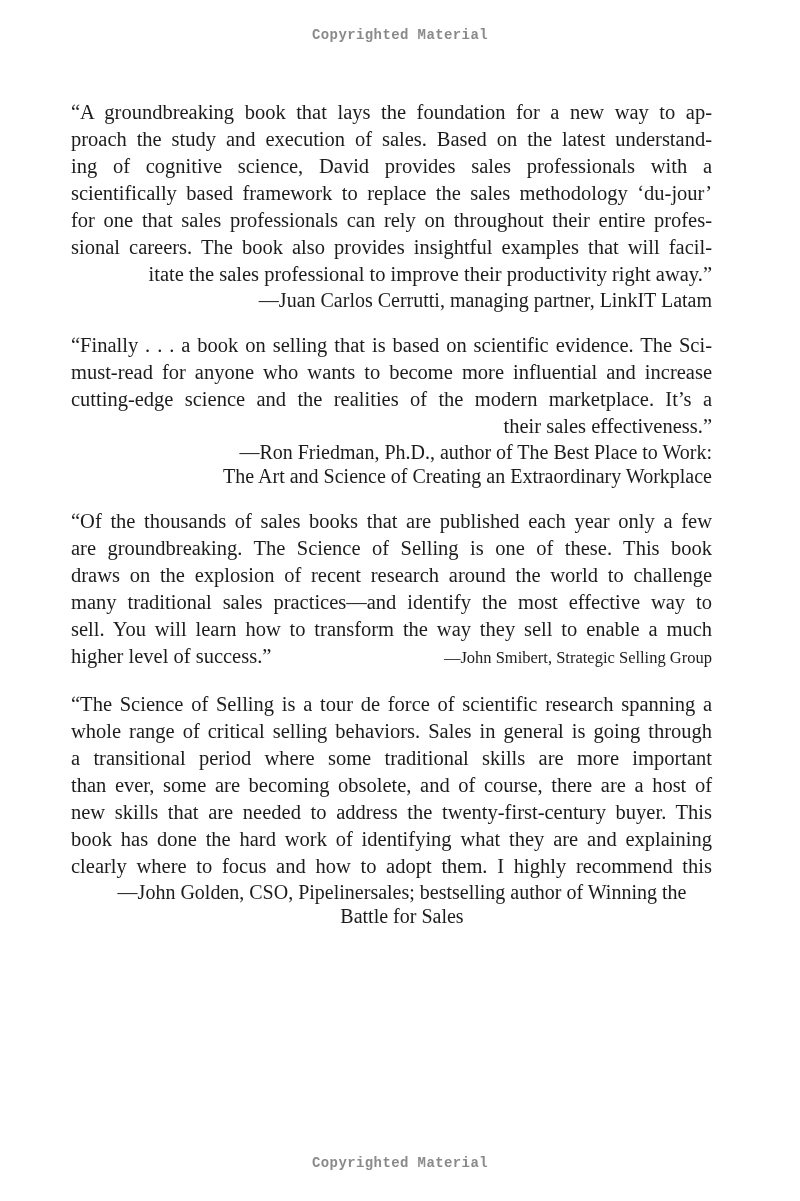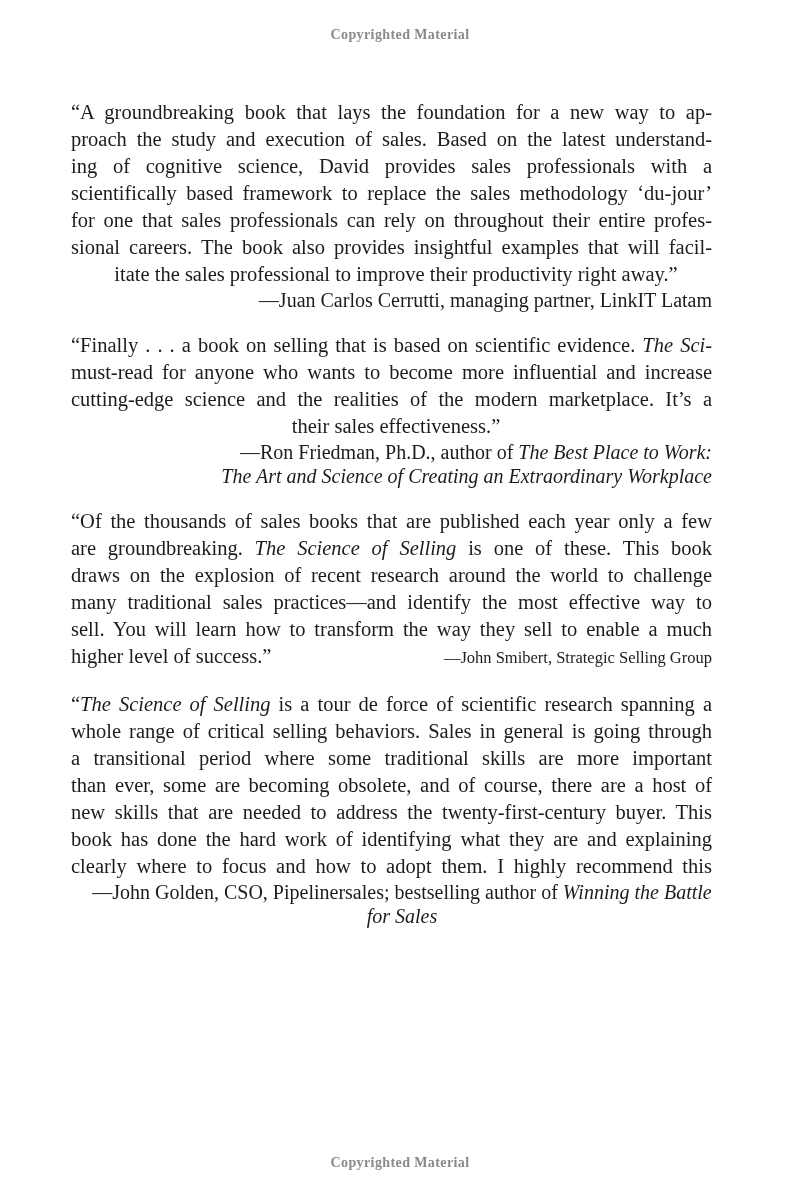--- a/index.html
+++ b/index.html
@@ -9,56 +9,56 @@
     height: 1201px;
     background: #ffffff;
     overflow: hidden;
     font-family: "Liberation Serif", "DejaVu Serif", serif;
     color: #1c1c1c;
   }
   .copy-label {
     position: absolute;
     left: 0; right: 0;
     text-align: center;
-    font-family: Liberation Serif, serif;
+    font-family: Liberation Mono, monospace;
     font-weight: bold;
     font-size: 14px;
     line-height: 16px;
     letter-spacing: 0.4px;
     color: #8a8a8a;
   }
   .copy-top { top: 27px; }
   .copy-bottom { top: 1155px; }
   .quotes {
     position: absolute;
     left: 71px;
     top: 99px;
     width: 641px;
   }
   .quote + .quote { margin-top: 20px; }
   .ln {
     font-size: 20.5px;
     line-height: 27px;
   }
   .jl { text-align: justify; text-align-last: justify; }
-  .nl { text-align: center; white-space: nowrap; margin-left: 9px; }
+  .nl { text-align: right; white-space: nowrap; margin-left: 9px; }
   .flexline {
     display: flex;
     justify-content: space-between;
     align-items: baseline;
     white-space: nowrap;
   }
   .attr {
     font-size: 20px;
     line-height: 24px;
   }
   .attr.right { text-align: right; }
   .attr.left-indent { text-align: center; padding-left: 21px; }
   .attr-inline { font-size: 16.5px; }
-  .it { font-style: italic; }
+  .it { }
 </style>
 </head>
 <body>
 
 <div class="page">
   <div class="copy-label copy-top">Copyrighted Material</div>
 
   <main class="quotes" id="quotes">
       <section class="quote">
         <div class="ln jl"><span>“A groundbreaking book that lays the foundation for a new way to ap-</span></div>

